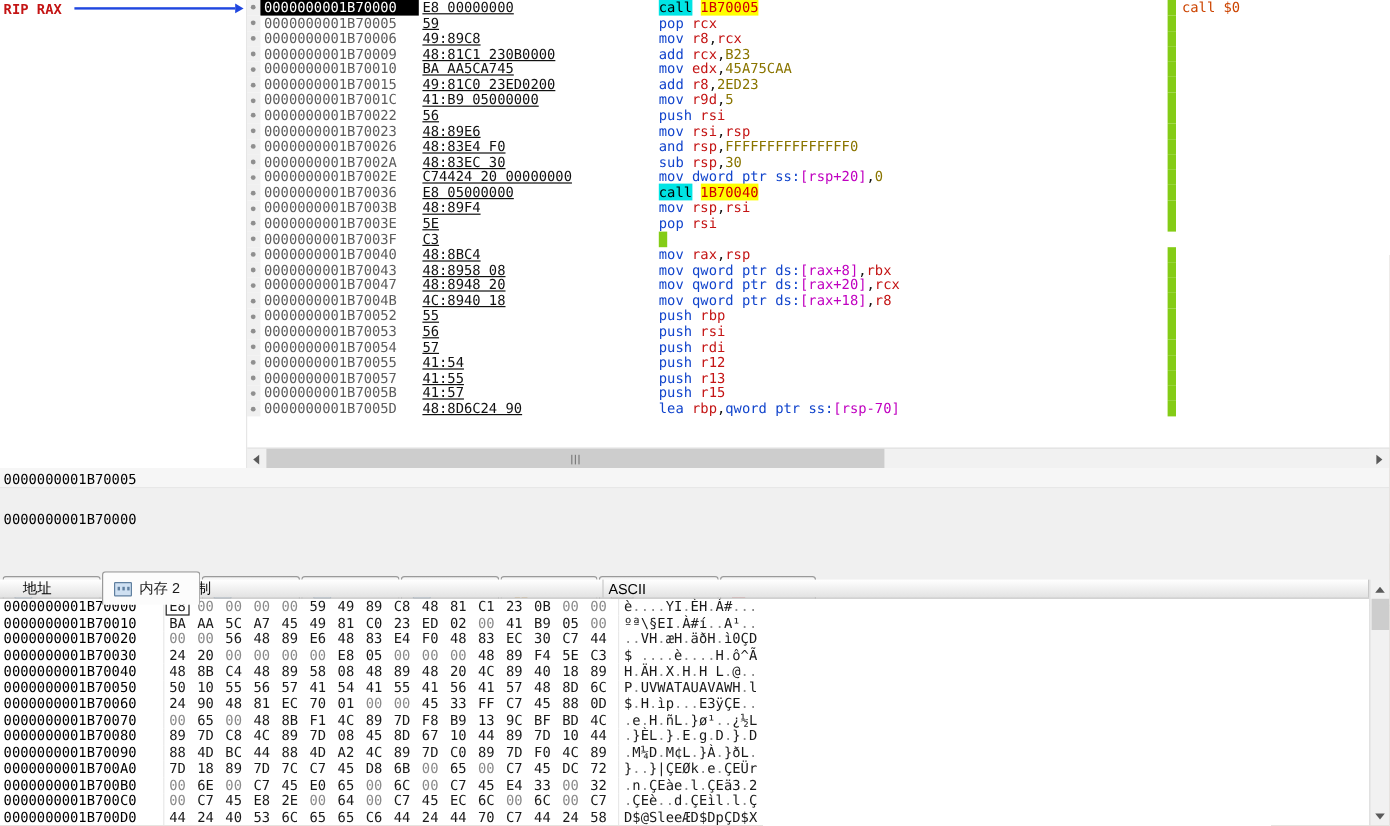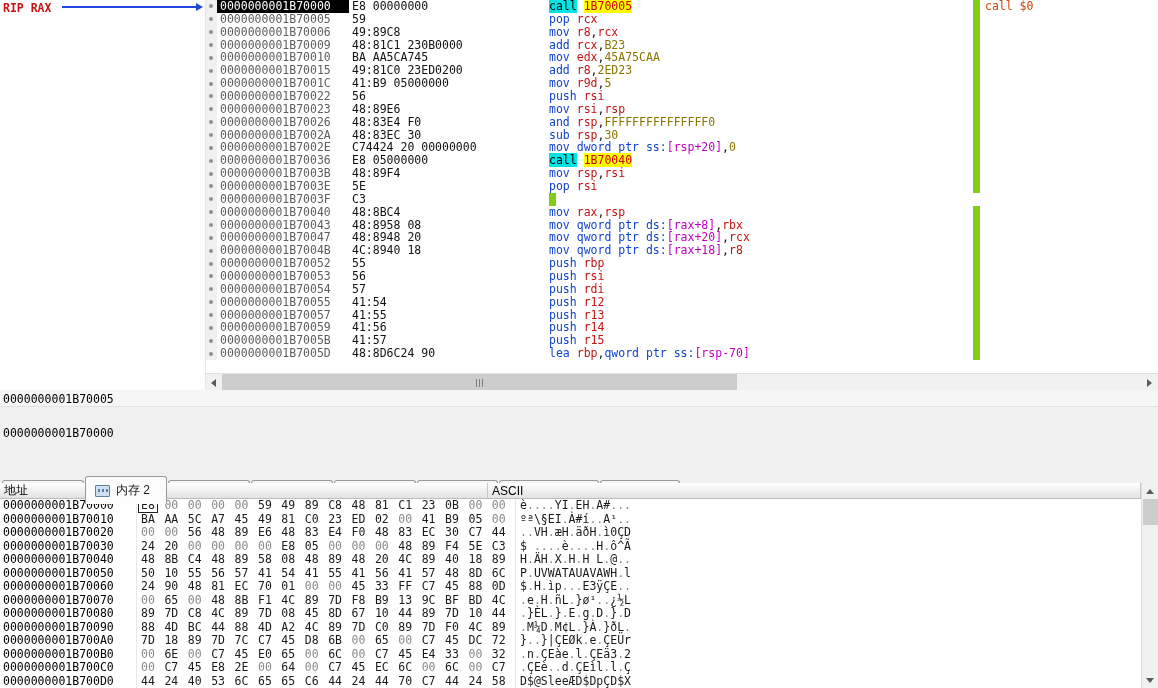--- a/index.html
+++ b/index.html
@@ -17,21 +17,21 @@
   #rip-arrow::after{content:'';position:absolute;right:-7px;top:-5px;width:0;height:0;
              border-left:7px solid #2047e0;border-top:4px solid transparent;border-bottom:4px solid transparent;}
 
   #dview{position:absolute;left:205px;top:0;width:953px;height:373px;overflow:hidden;background:#fff;}
   .drow{display:flex;height:12.862px;line-height:12.7px;font-family:"DejaVu Sans Mono",monospace;
         font-size:11.5px;white-space:pre;}
   .dotcol{width:12px;flex:none;background:#f0f0f0;display:flex;align-items:center;justify-content:center;}
   .dot{width:4px;height:4px;border-radius:50%;background:#8f8f8f;}
   .daddr{width:129px;flex:none;color:#5e5e5e;padding-left:3px;}
   .daddr.cur{background:#000000;color:#ffffff;}
-  .dbytes{width:197px;flex:none;color:#111;padding-left:3px;}
+  .dbytes{width:197px;flex:none;color:#111;padding-left:3px;text-decoration:underline;}
   .dops{width:424px;flex:none;}
   .dcomment{flex:1;border-left:7px solid #84cc16;padding-left:5px;color:#cc4400;}
 
   .tk-m{color:#1144cc;margin-top:28px;} .tk-g{color:#1144cc;}
   .tk-r{color:#c41414;}
   .tk-n{color:#8a7500;}
   .tk-b{color:#c000c0;}
   .tk-t{color:#111;}
   .tk-k{background:#00e4e4;color:#000;}
   .tk-a{background:#ffff00;color:#d00000;}
@@ -79,21 +79,21 @@
   .icon-locals::after{content:'x=';font:bold 8px "DejaVu Sans Mono",monospace;color:#555;}
   .icon-struct{width:11px;height:11px;border:1px solid #c43c3c;box-sizing:border-box;}
   .icon-struct::after{content:'';position:absolute;left:2px;top:2px;width:6px;height:2px;
        background:#c43c3c;box-shadow:0 4px 0 #c43c3c;}
 
   
   #dumphead{position:absolute;left:0;top:483px;width:1141px;height:16px;display:flex;
        background:linear-gradient(#ffffff,#e2e2e2);border-bottom:1px solid #bdbdbd;
        box-sizing:border-box;font-size:12px;color:#000;}
   .hc{border-right:1px solid #c8c8c8;padding-left:4px;display:flex;align-items:center;box-sizing:border-box;}
-  #hc-addr{width:109px;} #hc-hex{width:379px;} #hc-ascii{flex:1;}
+  #hc-addr{width:109px;margin-left:15px;} #hc-hex{width:379px;} #hc-ascii{flex:1;}
 
   
   #dumpbody{position:absolute;left:0;top:499px;width:1141px;height:189px;background:#fff;overflow:hidden;}
   .mrow{display:flex;height:13.5px;line-height:13.3px;font-family:"DejaVu Sans Mono",monospace;
         font-size:11.5px;white-space:pre;}
   .maddr{width:137px;flex:none;padding-left:3px;color:#000;border-right:1px solid #e8e8e8;box-sizing:border-box;}
   .mhex{width:379px;flex:none;display:flex;padding-left:4px;border-right:1px solid #e8e8e8;box-sizing:border-box;color:#1a1a1a;}
   .byte{width:23.4px;flex:none;}
   .byte.dim{color:#8a8a8a;}
   .byte.sel{position:relative;}
@@ -133,21 +133,20 @@
         <div class="drow"><span class="dotcol"><span class="dot"></span></span><span class="daddr">0000000001B7003F</span><span class="dbytes">C3</span><span class="dcomment"></span></div>
         <div class="drow"><span class="dotcol"><span class="dot"></span></span><span class="daddr">0000000001B70040</span><span class="dbytes">48:8BC4</span><span class="dops"><span class="tk-m">mov </span><span class="tk-r">rax</span><span class="tk-t">,</span><span class="tk-r">rsp</span></span><span class="dcomment"></span></div>
         <div class="drow"><span class="dotcol"><span class="dot"></span></span><span class="daddr">0000000001B70043</span><span class="dbytes">48:8958 08</span><span class="dops"><span class="tk-m">mov </span><span class="tk-g">qword ptr ds:</span><span class="tk-b">[rax+8]</span><span class="tk-t">,</span><span class="tk-r">rbx</span></span><span class="dcomment"></span></div>
         <div class="drow"><span class="dotcol"><span class="dot"></span></span><span class="daddr">0000000001B70047</span><span class="dbytes">48:8948 20</span><span class="dops"><span class="tk-m">mov </span><span class="tk-g">qword ptr ds:</span><span class="tk-b">[rax+20]</span><span class="tk-t">,</span><span class="tk-r">rcx</span></span><span class="dcomment"></span></div>
         <div class="drow"><span class="dotcol"><span class="dot"></span></span><span class="daddr">0000000001B7004B</span><span class="dbytes">4C:8940 18</span><span class="dops"><span class="tk-m">mov </span><span class="tk-g">qword ptr ds:</span><span class="tk-b">[rax+18]</span><span class="tk-t">,</span><span class="tk-r">r8</span></span><span class="dcomment"></span></div>
         <div class="drow"><span class="dotcol"><span class="dot"></span></span><span class="daddr">0000000001B70052</span><span class="dbytes">55</span><span class="dops"><span class="tk-m">push </span><span class="tk-r">rbp</span></span><span class="dcomment"></span></div>
         <div class="drow"><span class="dotcol"><span class="dot"></span></span><span class="daddr">0000000001B70053</span><span class="dbytes">56</span><span class="dops"><span class="tk-m">push </span><span class="tk-r">rsi</span></span><span class="dcomment"></span></div>
         <div class="drow"><span class="dotcol"><span class="dot"></span></span><span class="daddr">0000000001B70054</span><span class="dbytes">57</span><span class="dops"><span class="tk-m">push </span><span class="tk-r">rdi</span></span><span class="dcomment"></span></div>
         <div class="drow"><span class="dotcol"><span class="dot"></span></span><span class="daddr">0000000001B70055</span><span class="dbytes">41:54</span><span class="dops"><span class="tk-m">push </span><span class="tk-r">r12</span></span><span class="dcomment"></span></div>
         <div class="drow"><span class="dotcol"><span class="dot"></span></span><span class="daddr">0000000001B70057</span><span class="dbytes">41:55</span><span class="dops"><span class="tk-m">push </span><span class="tk-r">r13</span></span><span class="dcomment"></span></div>
-        <div class="drow"><span class="dotcol"><span class="dot"></span></span><span class="daddr">0000000001B70059</span><span class="dbytes">41:56</span><span class="dops"><span class="tk-m">push </span><span class="tk-r">r14</span></span><span class="dcomment"></span></div>
         <div class="drow"><span class="dotcol"><span class="dot"></span></span><span class="daddr">0000000001B7005B</span><span class="dbytes">41:57</span><span class="dops"><span class="tk-m">push </span><span class="tk-r">r15</span></span><span class="dcomment"></span></div>
         <div class="drow"><span class="dotcol"><span class="dot"></span></span><span class="daddr">0000000001B7005D</span><span class="dbytes">48:8D6C24 90</span><span class="dops"><span class="tk-m">lea </span><span class="tk-r">rbp</span><span class="tk-t">,</span><span class="tk-g">qword ptr ss:</span><span class="tk-b">[rsp-70]</span></span><span class="dcomment"></span></div>
       </div>
   </div>
   <div id="regs-pane">
     <div id="rip-label">RIP RAX</div>
     <div id="rip-arrow"></div>
   </div>
 
   <div id="hscroll">

